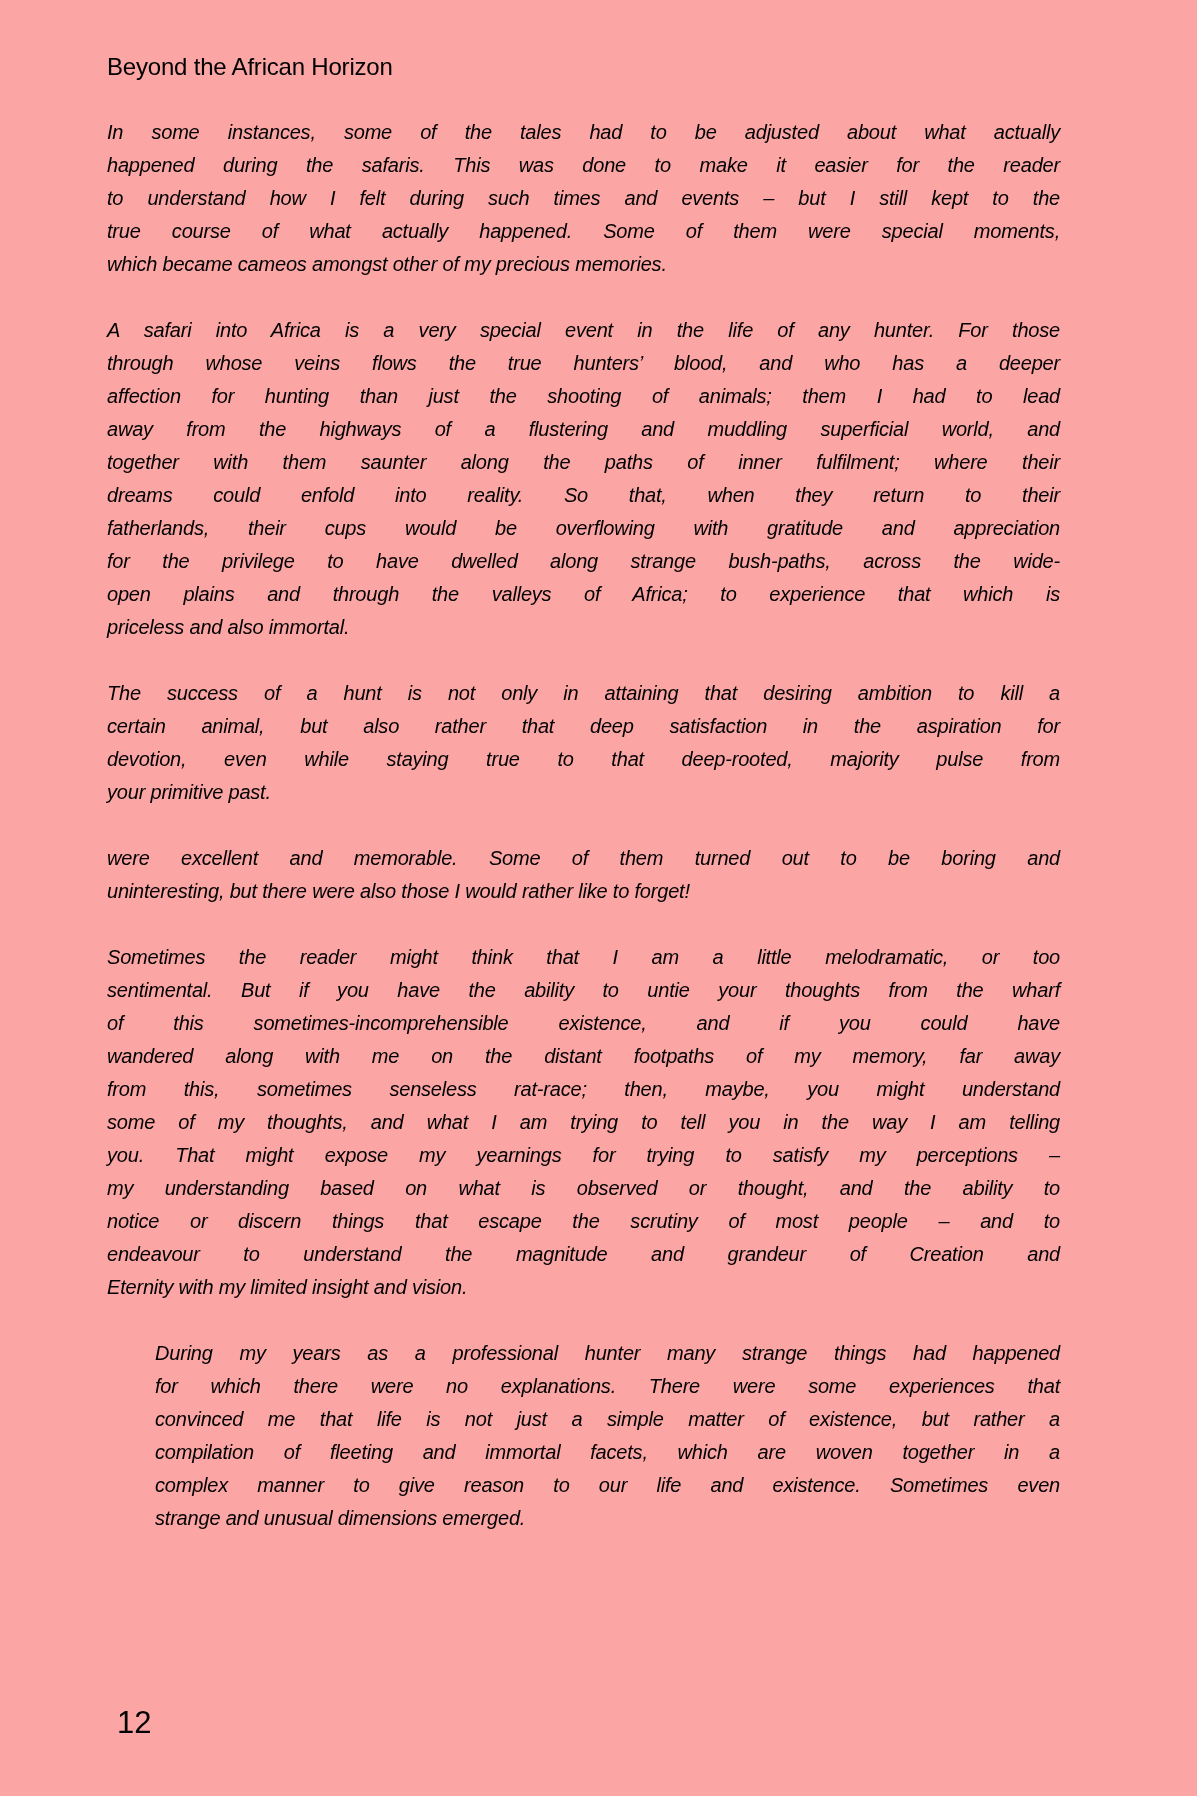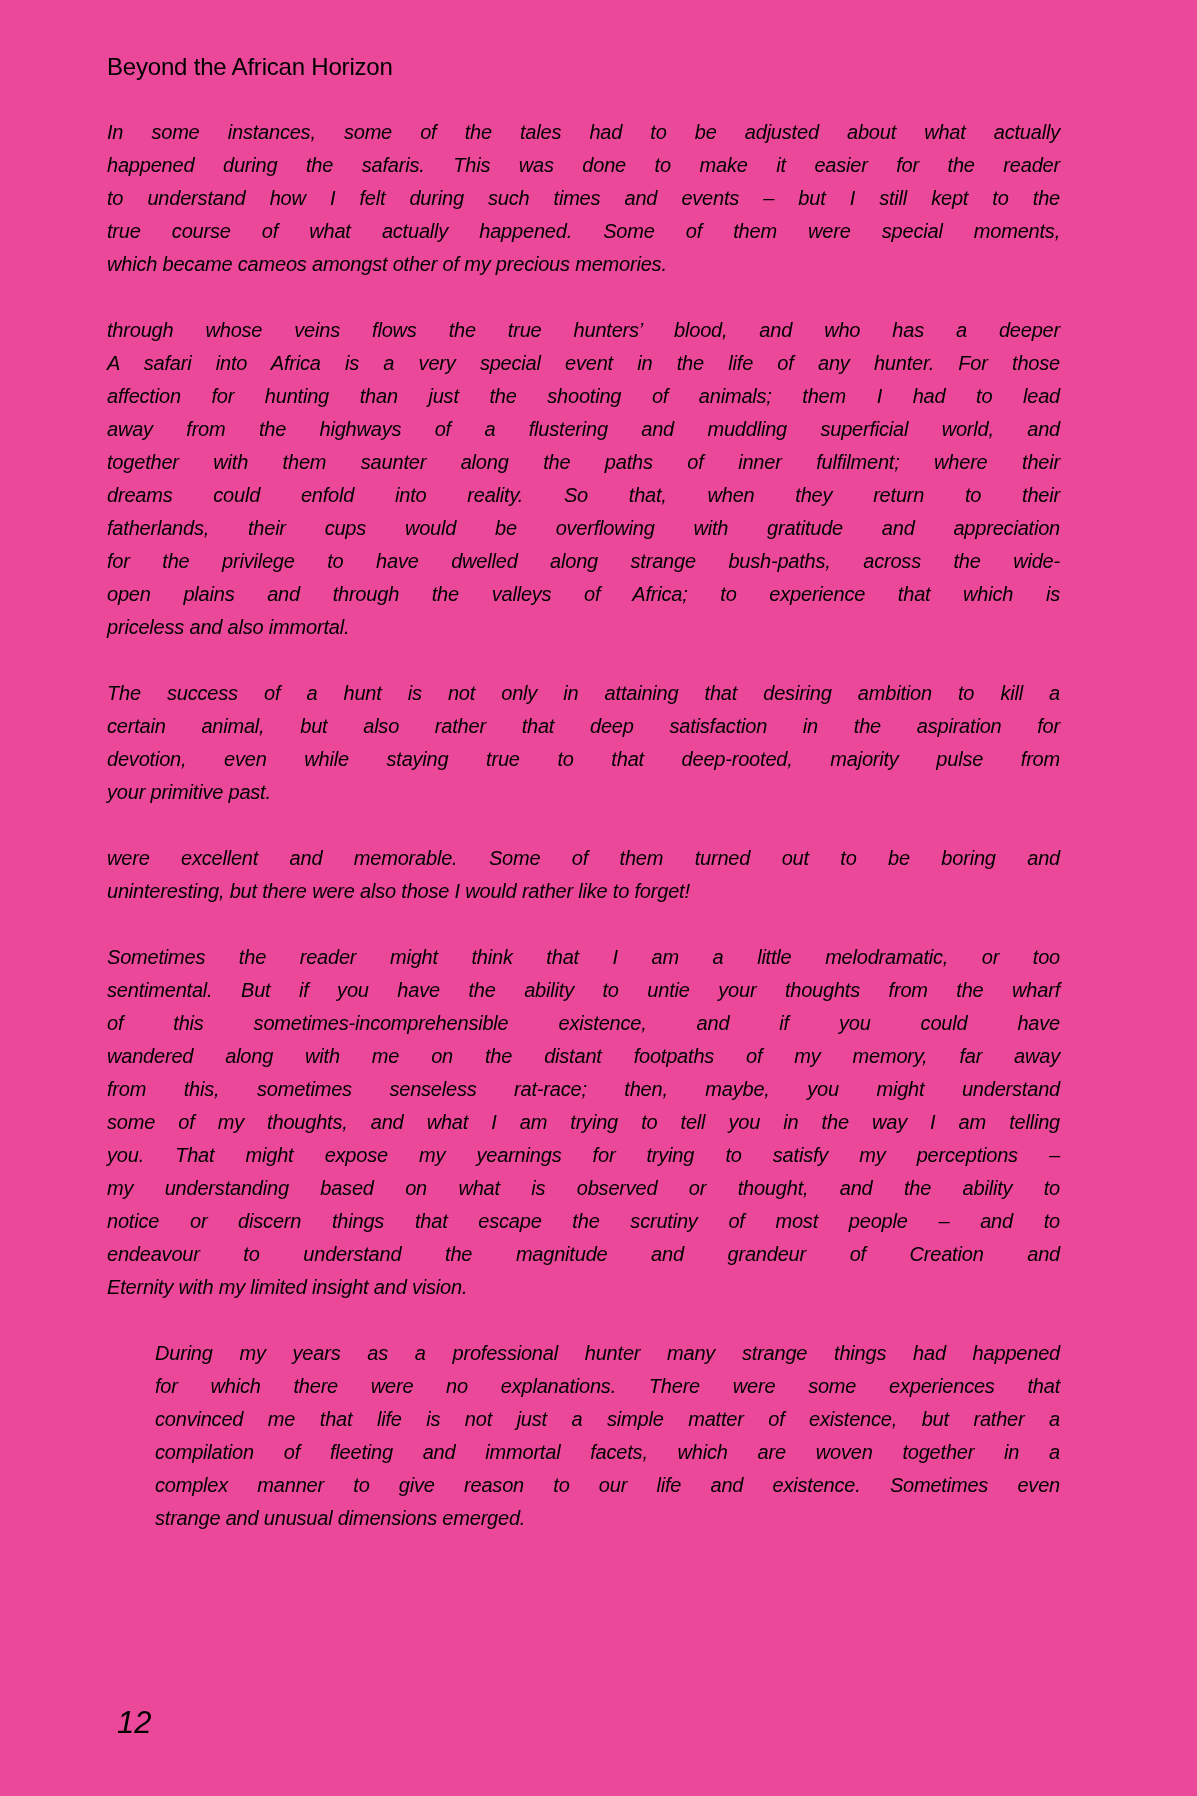--- a/index.html
+++ b/index.html
@@ -11,21 +11,21 @@
     width: 1197px;
     height: 1796px;
     font-family: "Liberation Sans", sans-serif;
     color: #000000;
     overflow: hidden;
   }
   .sheet {
     position: relative;
     width: 1197px;
     height: 1796px;
-    background: #ec4899;
+    background: #fca5a5;
   }
   .content {
     position: absolute;
     left: 107px;
     top: 50px;
     width: 953px;
     letter-spacing: -0.2px;
   }
   .page-title {
     font-size: 24px;
@@ -54,40 +54,39 @@
     text-align: justify;
     text-align-last: left;
   }
   .pageno {
     position: absolute;
     left: 117px;
     top: 1706px;
     font-size: 31px;
     line-height: 33px;
     letter-spacing: 0;
-    font-style: italic;
   }
 </style>
 </head>
 <body>
 
 <div class="sheet">
   <div class="content">
     <h1 class="page-title">Beyond the African Horizon</h1>
     <main>
         <div class="para">
           <div class="line">In some instances, some of the tales had to be adjusted about what actually</div>
           <div class="line">happened during the safaris. This was done to make it easier for the reader</div>
           <div class="line">to understand how I felt during such times and events – but I still kept to the</div>
           <div class="line">true course of what actually happened. Some of them were special moments,</div>
           <div class="line last">which became cameos amongst other of my precious memories.</div>
         </div>
         <div class="para">
+          <div class="line">A safari into Africa is a very special event in the life of any hunter. For those</div>
           <div class="line">through whose veins flows the true hunters’ blood, and who has a deeper</div>
-          <div class="line">A safari into Africa is a very special event in the life of any hunter. For those</div>
           <div class="line">affection for hunting than just the shooting of animals; them I had to lead</div>
           <div class="line">away from the highways of a flustering and muddling superficial world, and</div>
           <div class="line">together with them saunter along the paths of inner fulfilment; where their</div>
           <div class="line">dreams could enfold into reality. So that, when they return to their</div>
           <div class="line">fatherlands, their cups would be overflowing with gratitude and appreciation</div>
           <div class="line">for the privilege to have dwelled along strange bush-paths, across the wide-</div>
           <div class="line">open plains and through the valleys of Africa; to experience that which is</div>
           <div class="line last">priceless and also immortal.</div>
         </div>
         <div class="para">

